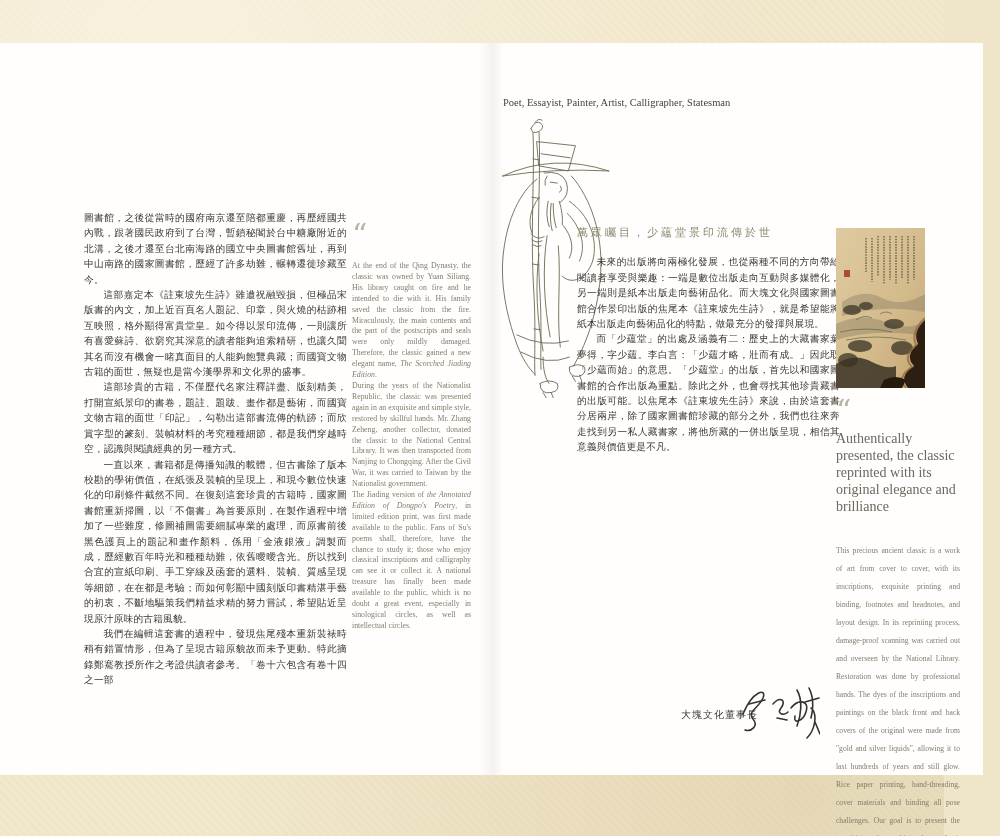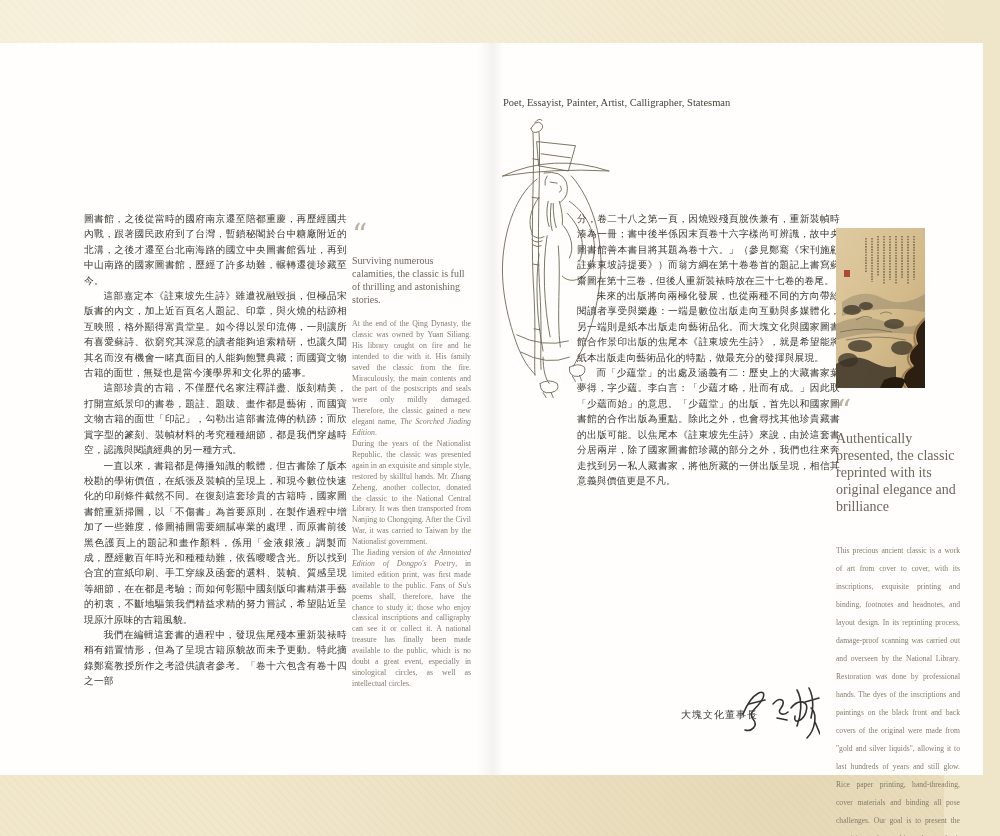--- a/index.html
+++ b/index.html
@@ -23,21 +23,21 @@
     background:#fffefd;
   }
   .fold{
     position:absolute; left:478px; top:43px; width:26px; height:732px;
     background:linear-gradient(90deg, transparent, rgba(90,80,55,.05) 45%, rgba(90,80,55,.07) 55%, transparent);
   }
   
   .zh-col{
     position:absolute; width:263px;
     font-size:9.7px; line-height:15.4px; text-align:justify;
-    color:#39382f; letter-spacing:.2px;
+    color:#39382f; letter-spacing:.2px;font-family:Liberation Mono, monospace;
   }
   .zh-col p{ text-indent:2em; }
   .zh-col p.no-indent{ text-indent:0; }
   .zh-heading{
     font-size:11px; letter-spacing:3px; color:#8e8971;
     margin:15px 0 14px 0; text-indent:0 !important; font-weight:normal;
     text-align:left;
   }
   #left-col{ left:84px; top:211px; }
   #right-col{ left:577px; top:211px; }
@@ -135,30 +135,29 @@
   <div id="left-col" class="zh-col">
     <p class="no-indent">圖書館，之後從當時的國府南京遷至陪都重慶，再歷經國共內戰，跟著國民政府到了台灣，暫鎖秘閣於台中糖廠附近的北溝，之後才遷至台北南海路的國立中央圖書館舊址，再到中山南路的國家圖書館，歷經了許多劫難，輾轉遷徙珍藏至今。</p>
     <p>這部嘉定本《註東坡先生詩》雖遭祝融毀損，但極品宋版書的內文，加上近百頁名人題記、印章，與火燒的枯跡相互映照，格外顯得富貴堂皇。如今得以景印流傳，一則讓所有喜愛蘇詩、欲窮究其深意的讀者能夠追索精研，也讓久聞其名而沒有機會一睹真面目的人能夠飽覽典藏；而國寶文物古籍的面世，無疑也是當今漢學界和文化界的盛事。</p>
     <p>這部珍貴的古籍，不僅歷代名家注釋詳盡、版刻精美，打開宣紙景印的書卷，題註、題跋、畫作都是藝術，而國寶文物古籍的面世「印記」，勾勒出這部書流傳的軌跡；而欣賞字型的篆刻、裝幀材料的考究種種細節，都是我們穿越時空，認識與閱讀經典的另一種方式。</p>
     <p>一直以來，書籍都是傳播知識的載體，但古書除了版本校勘的學術價值，在紙張及裝幀的呈現上，和現今數位快速化的印刷條件截然不同。在復刻這套珍貴的古籍時，國家圖書館重新掃圖，以「不傷書」為首要原則，在製作過程中增加了一些難度，修圖補圖需要細膩專業的處理，而原書前後黑色護頁上的題記和畫作顏料，係用「金液銀液」調製而成，歷經數百年時光和種種劫難，依舊曖曖含光。所以找到合宜的宣紙印刷、手工穿線及函套的選料、裝幀、質感呈現等細節，在在都是考驗；而如何彰顯中國刻版印書精湛手藝的初衷，不斷地驅策我們精益求精的努力嘗試，希望貼近呈現原汁原味的古籍風貌。</p>
     <p>我們在編輯這套書的過程中，發現焦尾殘本重新裝裱時稍有錯置情形，但為了呈現古籍原貌故而未予更動。特此摘錄鄭騫教授所作之考證供讀者參考。「卷十六包含有卷十四之一部</p>
   </div>
 
   <div id="mid-col">
     <div class="quote-glyph">“</div>
-    <div class="en-lead">Surviving numerous calamities, the classic is full of thrilling and astonishing stories.</div>
     <div class="en-body">
       <p><span>At the end of the Qing Dynasty, the classic was owned by Yuan Siliang. His library caught on fire and he intended to die with it. His family saved the classic from the fire. Miraculously, the main contents and the part of the postscripts and seals were only mildly damaged. Therefore, the classic gained a new elegant name, </span><span class="ital">The Scorched Jiading Edition</span><span>.</span></p>
       <p>During the years of the Nationalist Republic, the classic was presented again in an exquisite and simple style, restored by skillful hands. Mr. Zhang Zeheng, another collector, donated the classic to the National Central Library. It was then transported from Nanjing to Chongqing. After the Civil War, it was carried to Taiwan by the Nationalist government.</p>
       <p><span>The Jiading version of </span><span class="ital">the Annotated Edition of Dongpo's Poetry</span><span>, in limited edition print, was first made available to the public. Fans of Su's poems shall, therefore, have the chance to study it; those who enjoy classical inscriptions and calligraphy can see it or collect it. A national treasure has finally been made available to the public, which is no doubt a great event, especially in sinological circles, as well as intellectual circles.</span></p>
     </div>
   </div>
 
   <div id="right-col" class="zh-col">
-    <p class="no-indent">分，卷二十八之第一頁，因燒毀殘頁脫佚兼有，重新裝幀時湊為一冊；書中後半係因末頁卷十六字樣尚可辨識，故中央圖書館善本書目將其題為卷十六。」（參見鄭騫《宋刊施顧註蘇東坡詩提要》）而翁方綱在第十卷卷首的題記上書寫蘇齋圖在第十三卷，但後人重新裝裱時放在三十七卷的卷尾。</p>
+    <h2 class="zh-heading">萬眾矚目，少蘊堂景印流傳於世</h2>
     <p>未來的出版將向兩極化發展，也從兩種不同的方向帶給閱讀者享受與樂趣：一端是數位出版走向互動與多媒體化，另一端則是紙本出版走向藝術品化。而大塊文化與國家圖書館合作景印出版的焦尾本《註東坡先生詩》，就是希望能將紙本出版走向藝術品化的特點，做最充分的發揮與展現。</p>
     <p>而「少蘊堂」的出處及涵義有二：歷史上的大藏書家葉夢得，字少蘊。李白言：「少蘊才略，壯而有成。」因此取「少蘊而始」的意思。「少蘊堂」的出版，首先以和國家圖書館的合作出版為重點。除此之外，也會尋找其他珍貴藏書的出版可能。以焦尾本《註東坡先生詩》來說，由於這套書分居兩岸，除了國家圖書館珍藏的部分之外，我們也往來奔走找到另一私人藏書家，將他所藏的一併出版呈現，相信其意義與價值更是不凡。</p>
   </div>
 
   <div id="byline">大塊文化董事長</div>
   <svg id="signature" viewBox="0 0 85 64">
     <g fill="none" stroke="#34322c" stroke-width="1.6" stroke-linecap="round">
       <path d="M8,36 C18,12 32,10 28,20 C23,31 12,33 18,41 C24,48 16,54 10,52"></path>
       <path d="M14,26 L30,22"></path>
       <path d="M38,26 C45,18 52,22 46,30 C41,36 49,38 53,34"></path>

